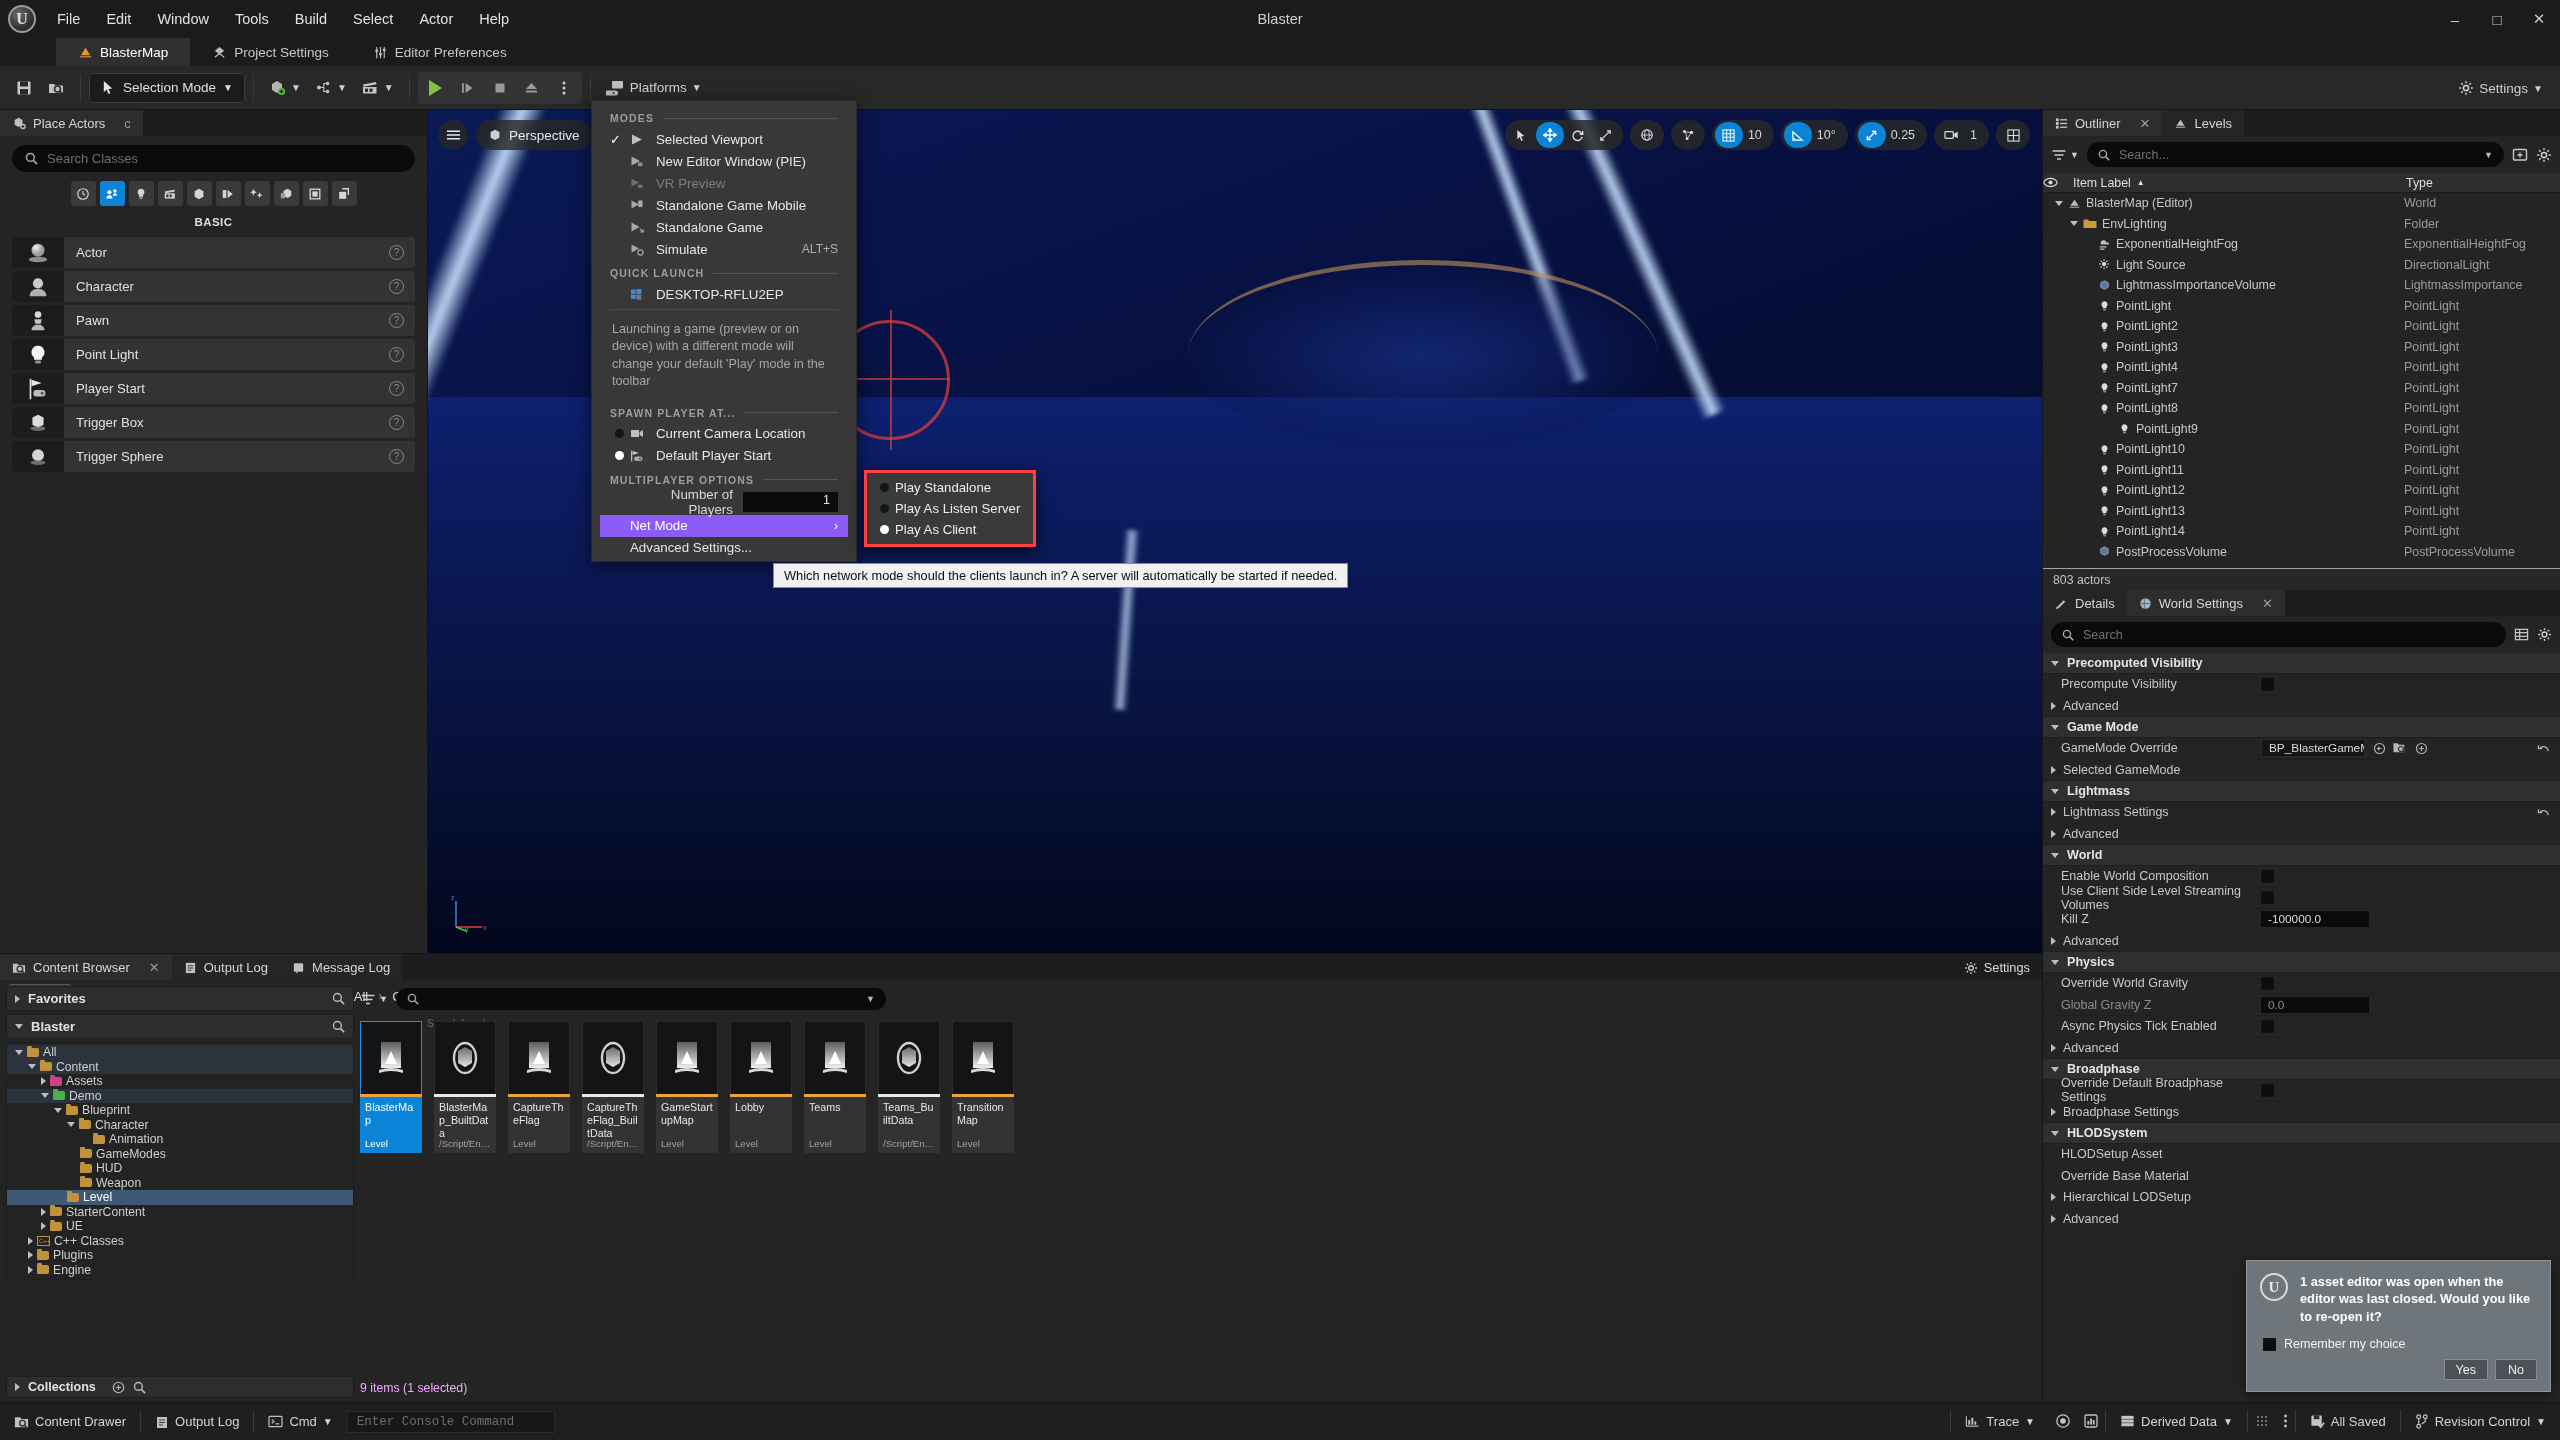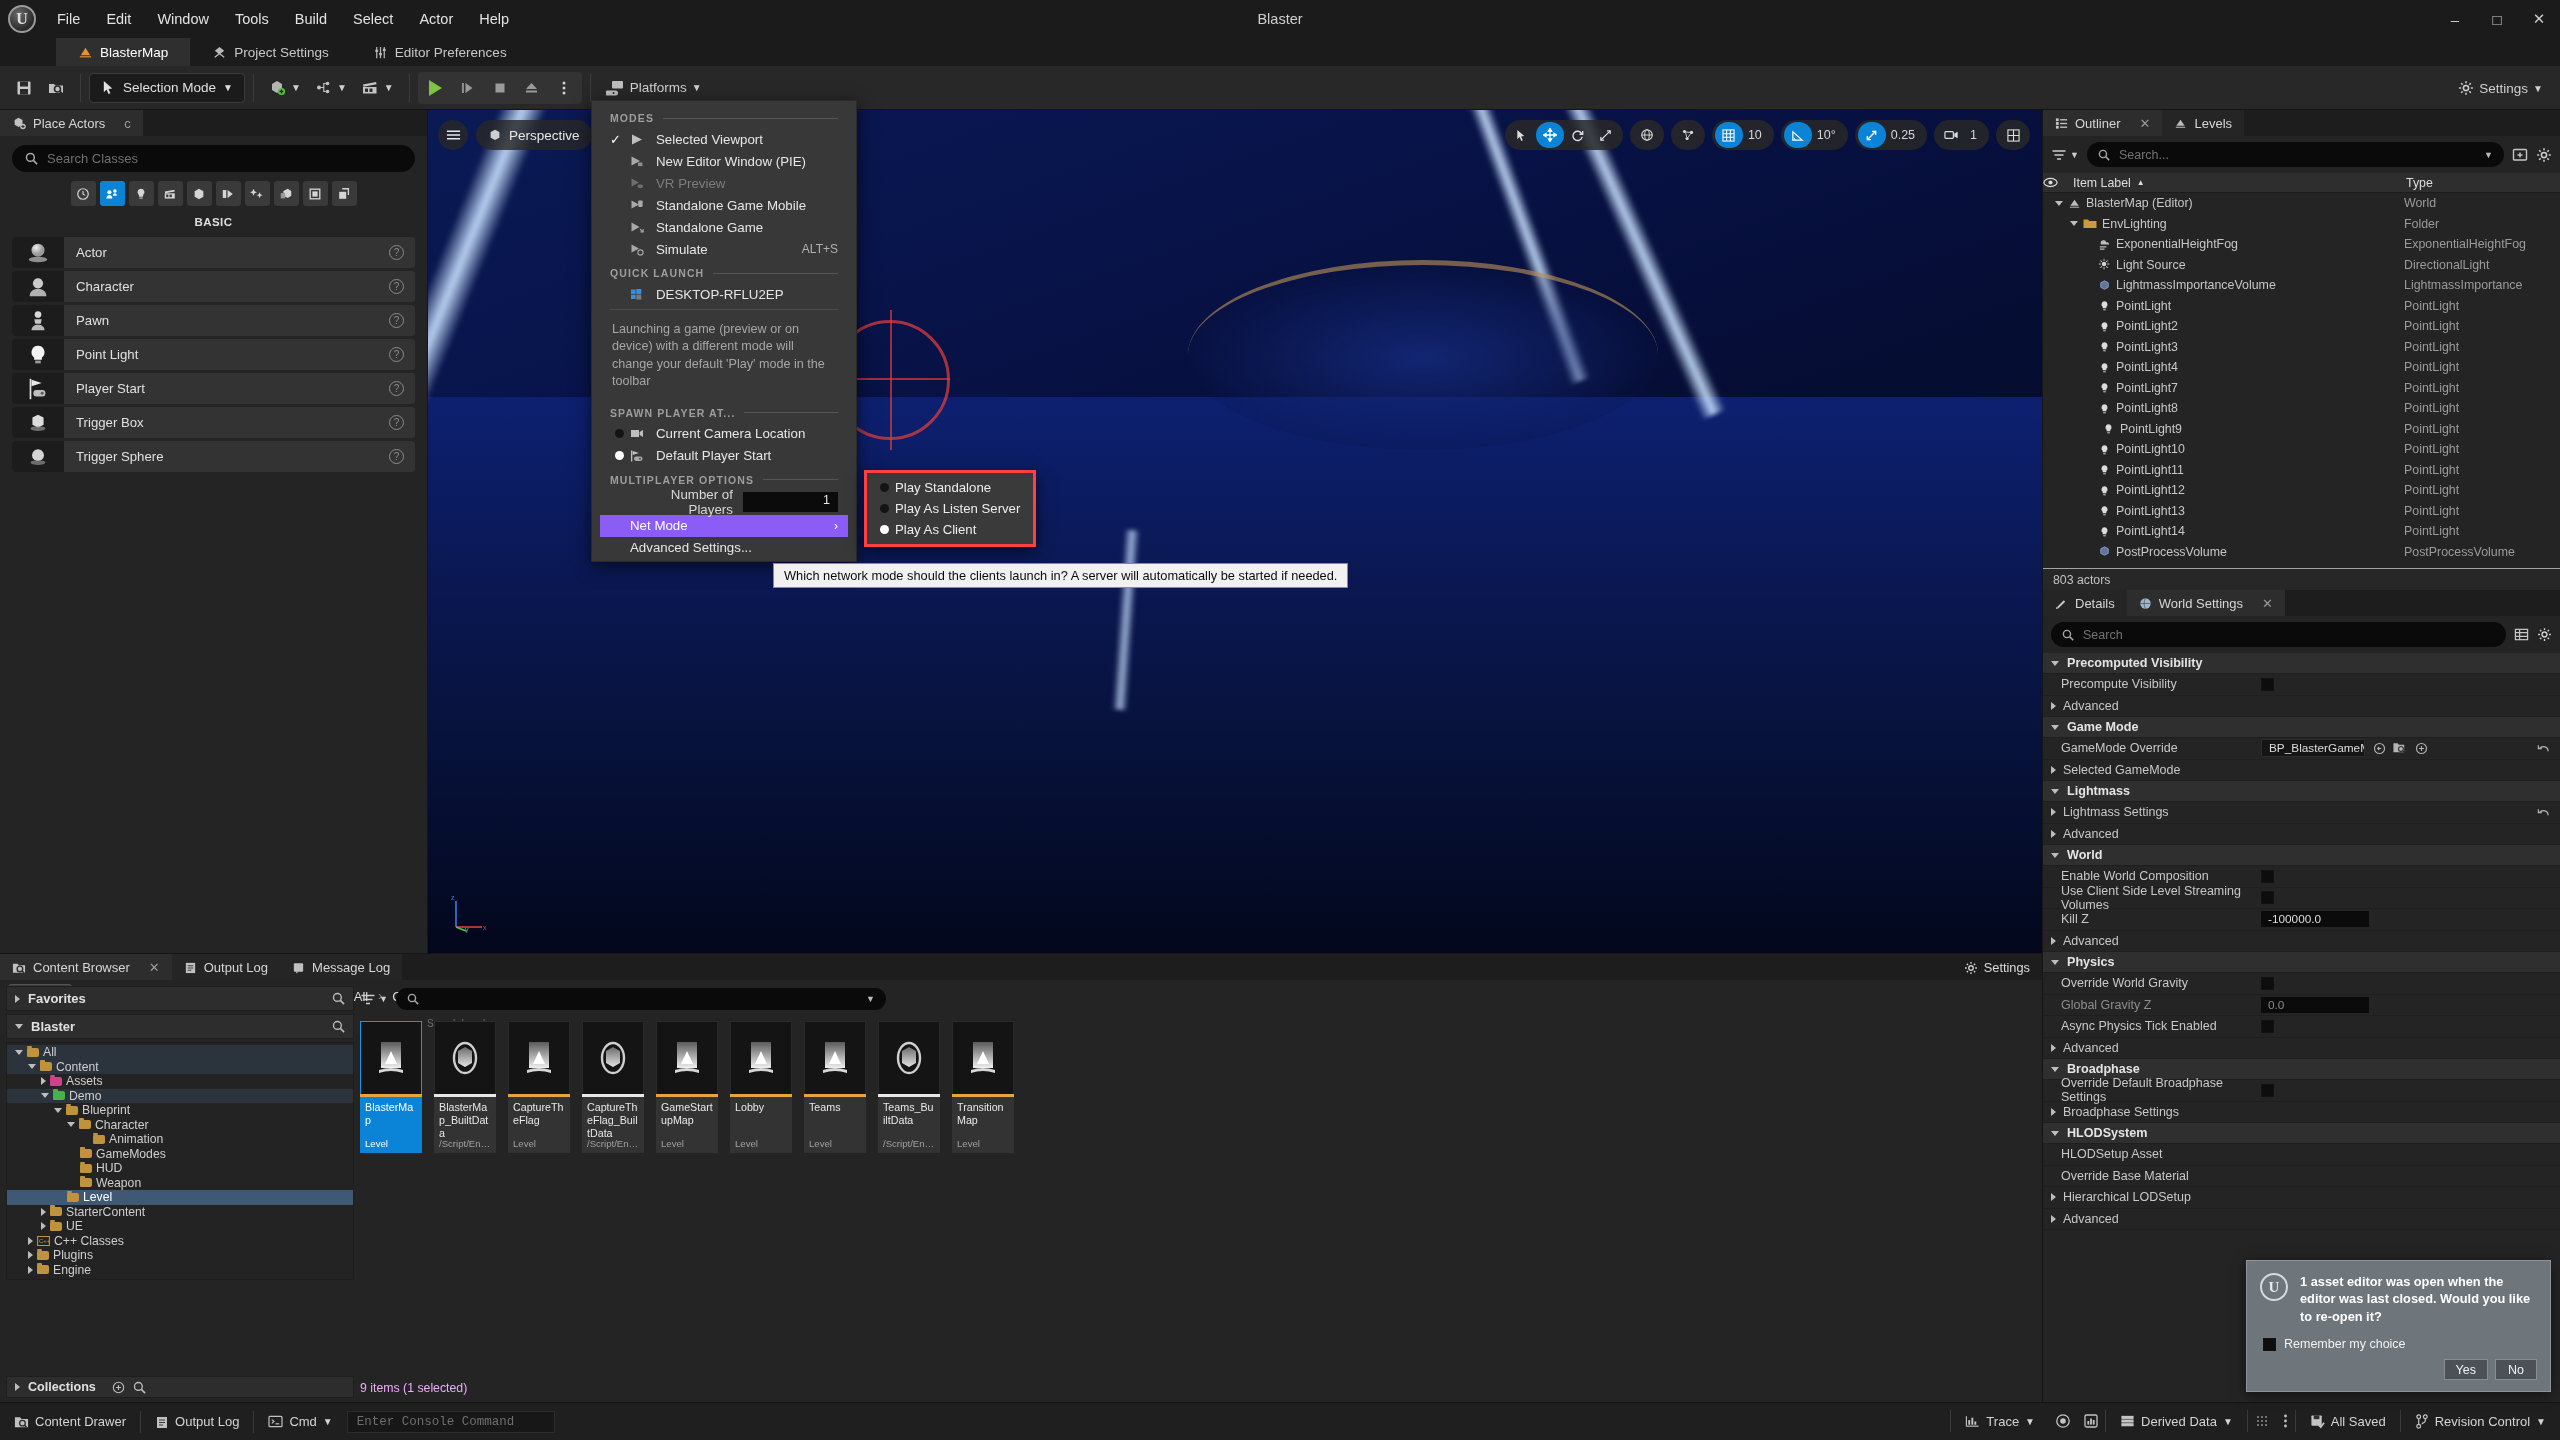--- a/index.html
+++ b/index.html
@@ -1196,21 +1196,21 @@
               <svg width="13" height="13" viewBox="0 0 14 14">
                 <path d="M7 2.5a3.3 3.3 0 0 0-2 5.9V10h4V8.4A3.3 3.3 0 0 0 7 2.5z" fill="#dcdcdc"></path>
                 <rect x="5.6" y="10.7" width="2.8" height="1.6" fill="#9a9a9a"></rect>
               </svg>
             </span>
             <span>PointLight8</span>
           </div>
           <div class="ol-type">PointLight</div>
         </div>
         <div class="ol-row">
-          <div class="ol-name" style="padding-left:46px">
+          <div class="ol-name" style="padding-left:62px">
             <span style="width:8px;display:inline-block"></span>
             <span>
               <svg width="13" height="13" viewBox="0 0 14 14">
                 <path d="M7 2.5a3.3 3.3 0 0 0-2 5.9V10h4V8.4A3.3 3.3 0 0 0 7 2.5z" fill="#dcdcdc"></path>
                 <rect x="5.6" y="10.7" width="2.8" height="1.6" fill="#9a9a9a"></rect>
               </svg>
             </span>
             <span>PointLight9</span>
           </div>
           <div class="ol-type">PointLight</div>

